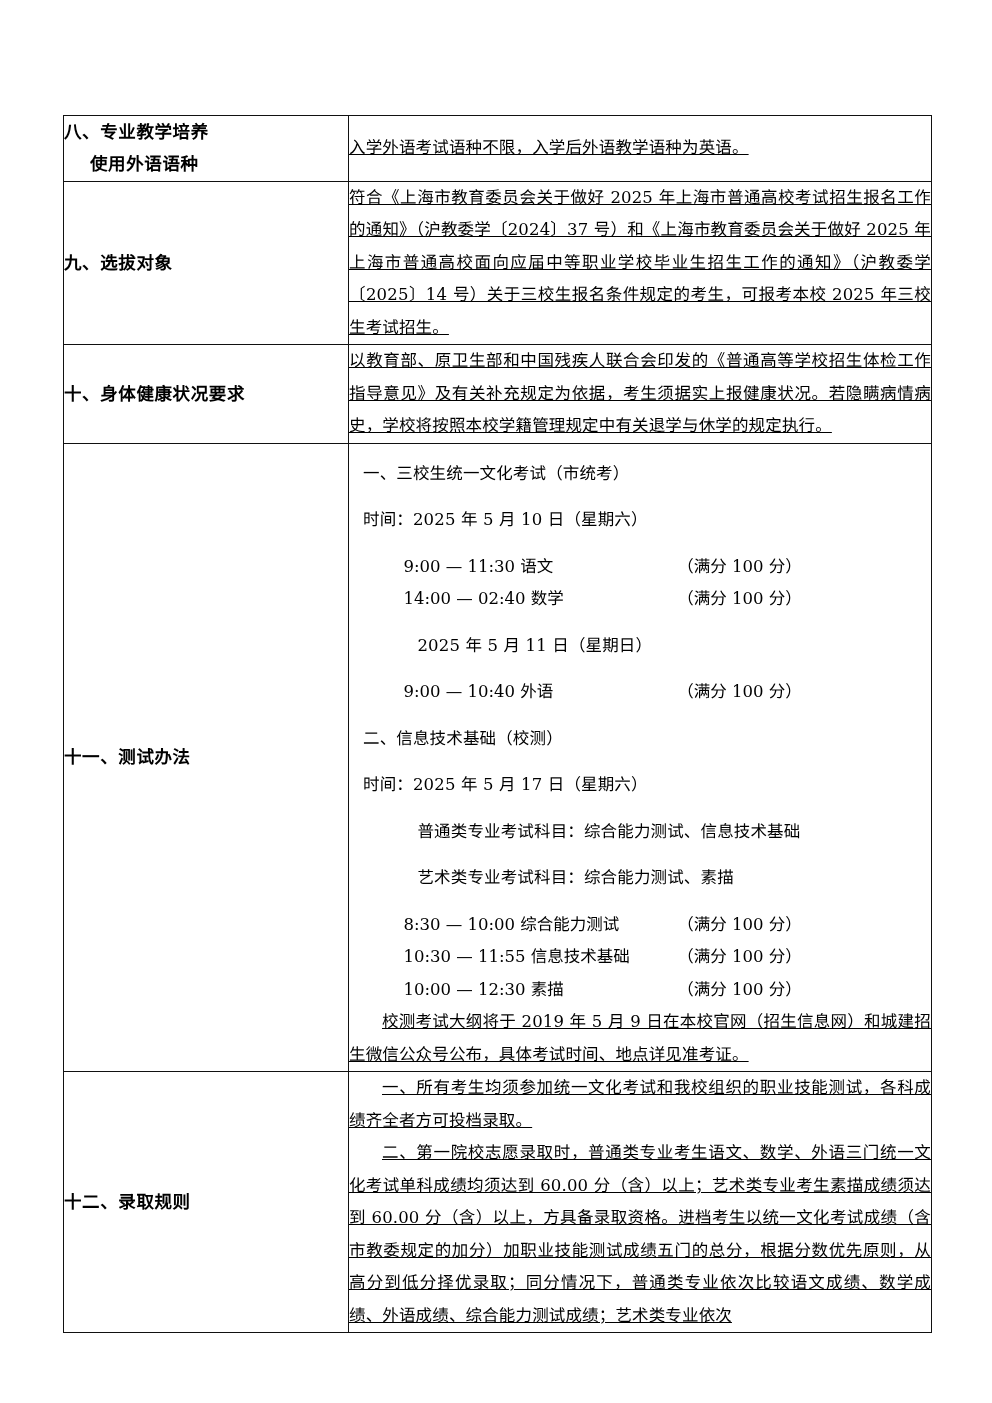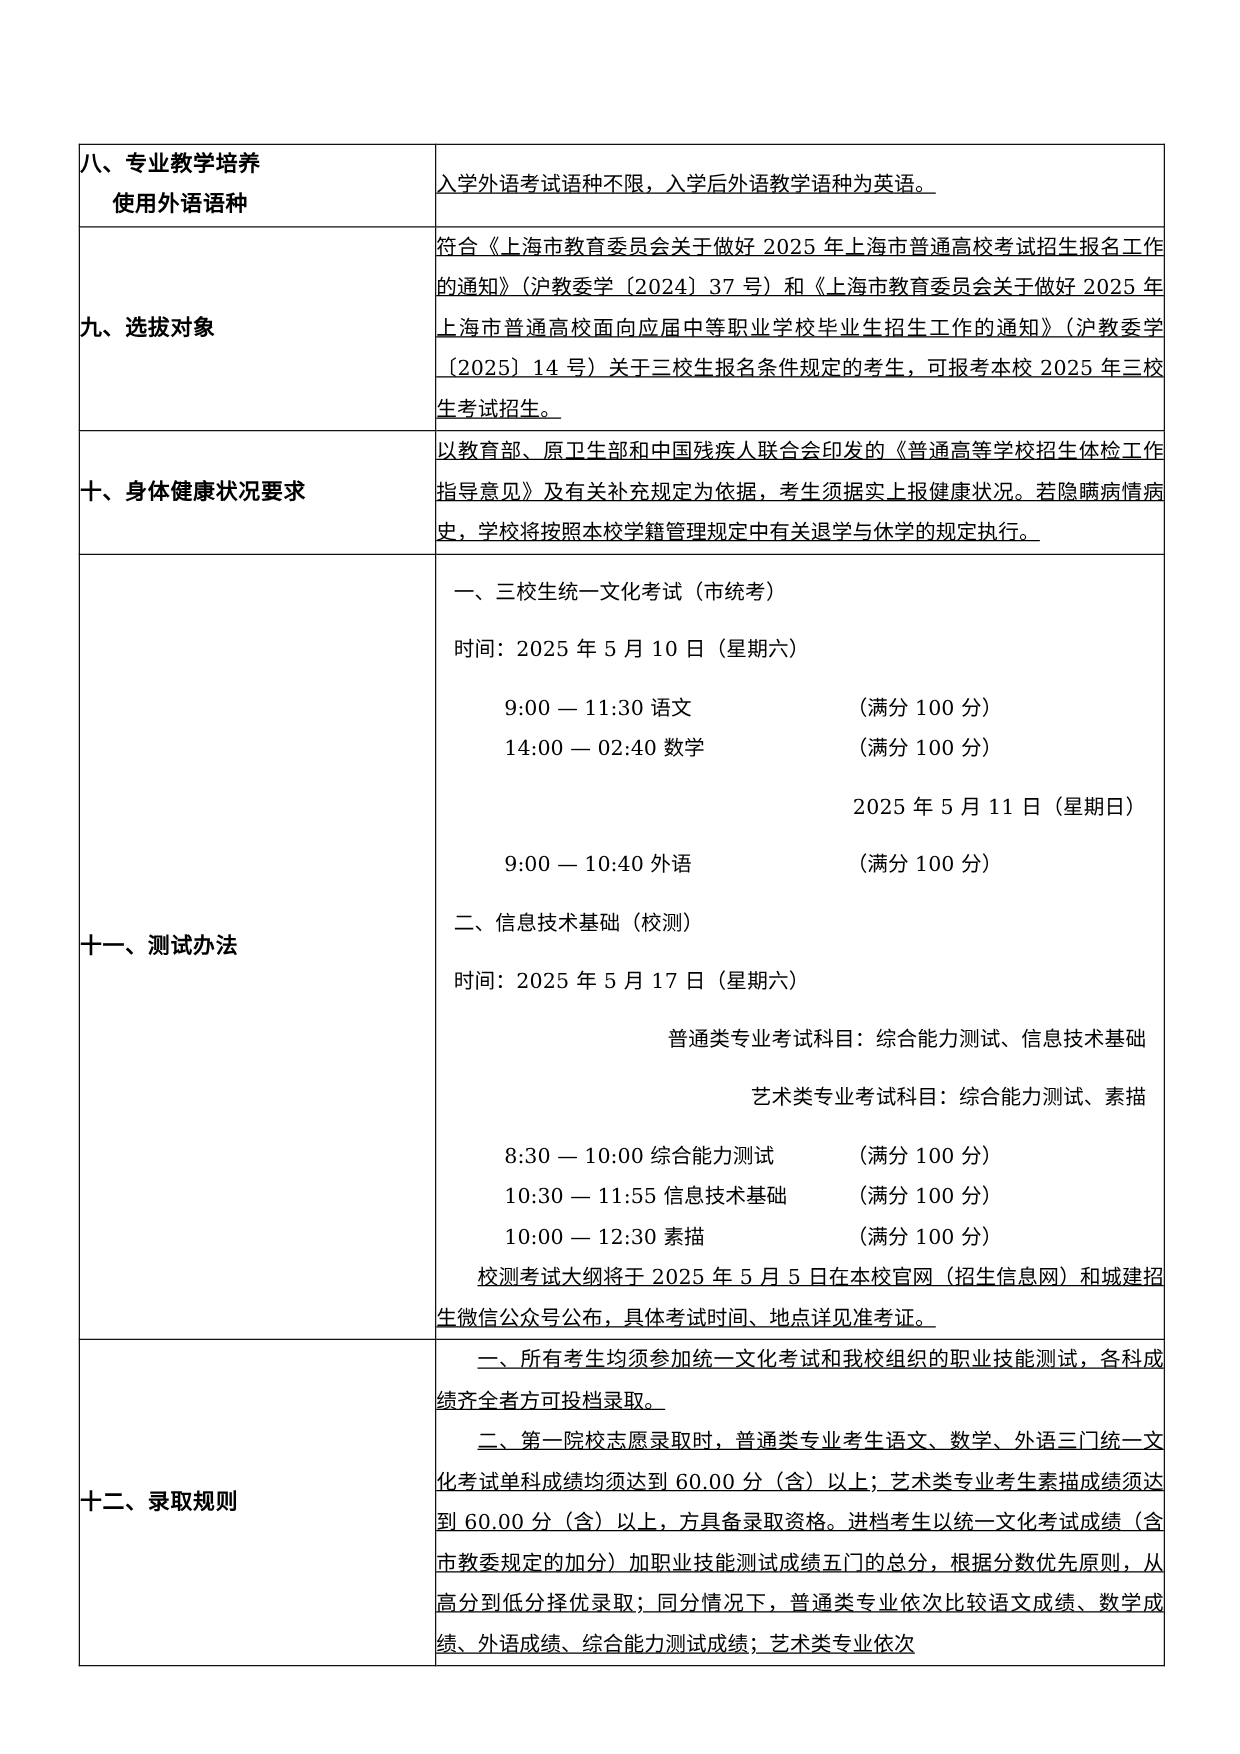--- a/index.html
+++ b/index.html
@@ -71,21 +71,21 @@
     text-decoration: underline;
   }
   .para.indent {
     text-indent: 2em;
   }
   .line {
     margin: 14px;
     white-space: nowrap;
     letter-spacing: 0.15px;
   }
-  .line.ind-1 { padding-left: 3.3em; text-align: right; }
+  .line.ind-1 { padding-left: 3.3em; }
   .sched-row {
     display: flex;
     white-space: nowrap;
   }
   .sched-row .t-time {
     padding-left: 3.3em;
     width: 16.6em;
     flex: 0 0 auto;
   }
   .sched-row .t-score {
@@ -163,21 +163,21 @@
                 <span class="t-score">（满分 100 分）</span>
               </div>
               <div class="sched-row">
                 <span class="t-time">10:30 — 11:55 信息技术基础</span>
                 <span class="t-score">（满分 100 分）</span>
               </div>
               <div class="sched-row">
                 <span class="t-time">10:00 — 12:30 素描</span>
                 <span class="t-score">（满分 100 分）</span>
               </div>
-              <p class="para indent">校测考试大纲将于 2025 年 5 月 5 日在本校官网（招生信息网）和城建招生微信公众号公布，具体考试时间、地点详见准考证。</p>
+              <p class="para indent">校测考试大纲将于 2019 年 5 月 9 日在本校官网（招生信息网）和城建招生微信公众号公布，具体考试时间、地点详见准考证。</p>
             </div>
         </td>
       </tr>
 
       <tr>
         <td class="label-cell">
           <div class="label-line">十二、录取规则</div>
         </td>
         <td class="body-cell">
           <p class="para indent">一、所有考生均须参加统一文化考试和我校组织的职业技能测试，各科成绩齐全者方可投档录取。</p>

